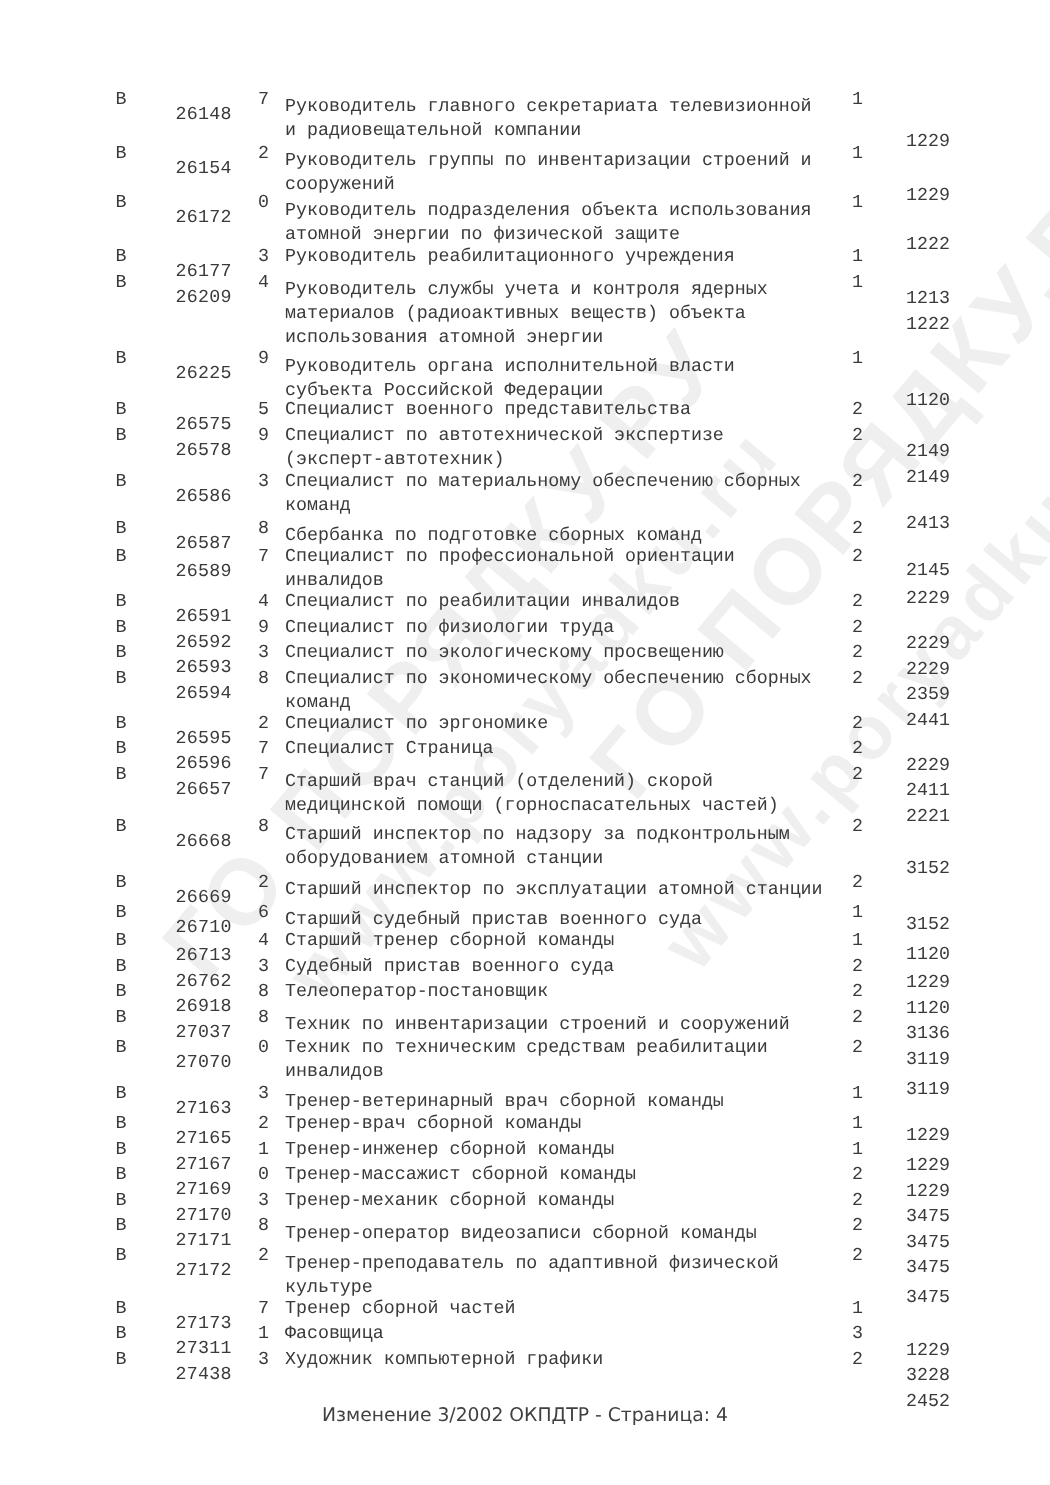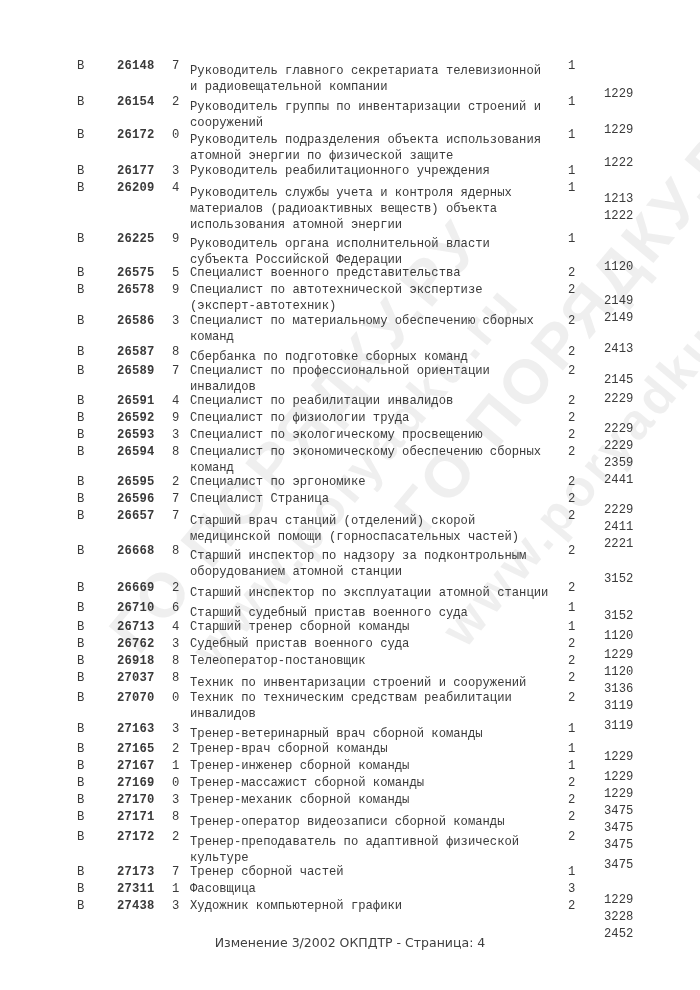--- a/index.html
+++ b/index.html
@@ -4,21 +4,21 @@
 <style>
   html, body { margin: 0; padding: 0; }
   body {
     width: 700px; height: 990px; background: #ffffff; position: relative; overflow: hidden;
     font-family: "Liberation Mono", "DejaVu Sans Mono", monospace;
     color: #3a3a3a;
   }
   .page { position: absolute; left: 0; top: 0; width: 700px; height: 990px; }
   .row { position: absolute; left: 0; width: 700px; font-size: 12.2px; line-height: 16px; }
   .c-letter { position: absolute; left: 77px; top: 0; }
-  .c-code { position: absolute; left: 117px; top: 0; letter-spacing: 0.2px; font-weight: bold; }
+  .c-code { position: absolute; left: 117px; top: 10px; letter-spacing: 0.2px; }
   .c-check { position: absolute; left: 172px; top: 0; }
   .c-desc { position: absolute; left: 190px; width: 365px; white-space: pre-line; }
   .c-desc.off { top: 5px; }
   .c-desc.on { top: 0; }
   .c-cat { position: absolute; left: 568px; top: 0; }
   .c-okz { position: absolute; left: 604px; top: 0; margin-top: 28px; }
   .footer {
     position: absolute; left: 0; width: 700px; top: 935px; text-align: center;
     font-family: "DejaVu Sans", "Liberation Sans", sans-serif; font-size: 12.5px; color: #404040;
   }

